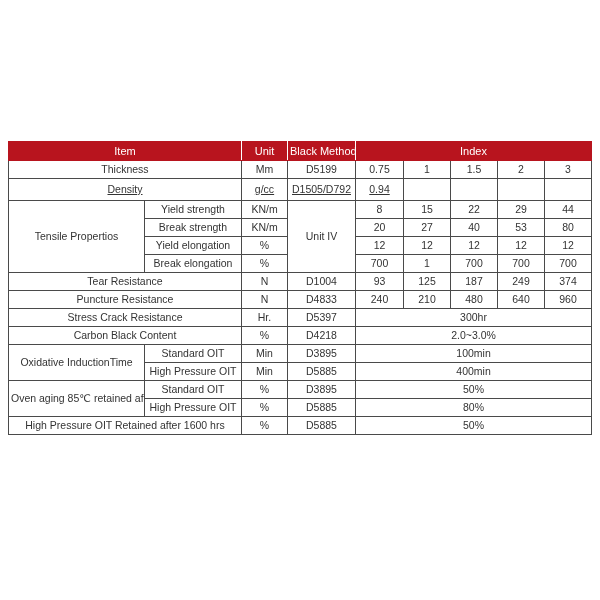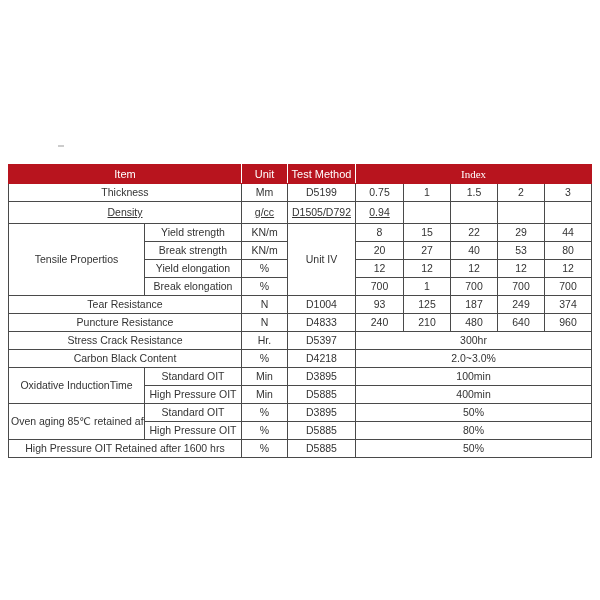--- a/index.html
+++ b/index.html
@@ -20,21 +20,21 @@
       left: 58px;
       top: 145px;
       width: 6px;
       height: 2px;
       background: #aaaaaa;
       opacity: 0.6;
     }
     table.spec {
       position: absolute;
       left: 8px;
-      top: 164px;
+      top: 141px;
       width: 583px;
       border-collapse: collapse;
       table-layout: fixed;
       font-size: 10.5px;
     }
     table.spec td, table.spec th {
       border: 1px solid #4a4a4a;
       text-align: center;
       vertical-align: middle;
       padding: 0 2px;
@@ -46,21 +46,20 @@
       background: #b8141e;
       color: #ffffff;
       font-weight: normal;
       font-size: 11px;
       height: 18px;
       border-color: #b8141e;
       border-right: 1px solid #ffffff;
     }
     table.spec thead th:last-child {
       border-right-color: #b8141e;
-      font-family: Liberation Serif, serif;
     }
     tr.r18 td { height: 17px; }
     tr.r21 td { height: 21px; text-decoration: underline; }
     td.wrap { white-space: normal; line-height: 14px; }
   </style>
 </head>
 <body>
 
 <div class="speck"></div>
 
@@ -73,21 +72,21 @@
     <col style="width:48px">
     <col style="width:47px">
     <col style="width:47px">
     <col style="width:47px">
     <col style="width:47px">
   </colgroup>
   <thead>
     <tr>
       <th colspan="2">Item</th>
       <th>Unit</th>
-      <th>Test Method</th>
+      <th>Black Method</th>
       <th colspan="5">Index</th>
     </tr>
   </thead>
   <tbody>
 
     <tr class="r18">
       <td colspan="2">Thickness</td>
       <td>Mm</td>
       <td>D5199</td>
       <td>0.75</td>

